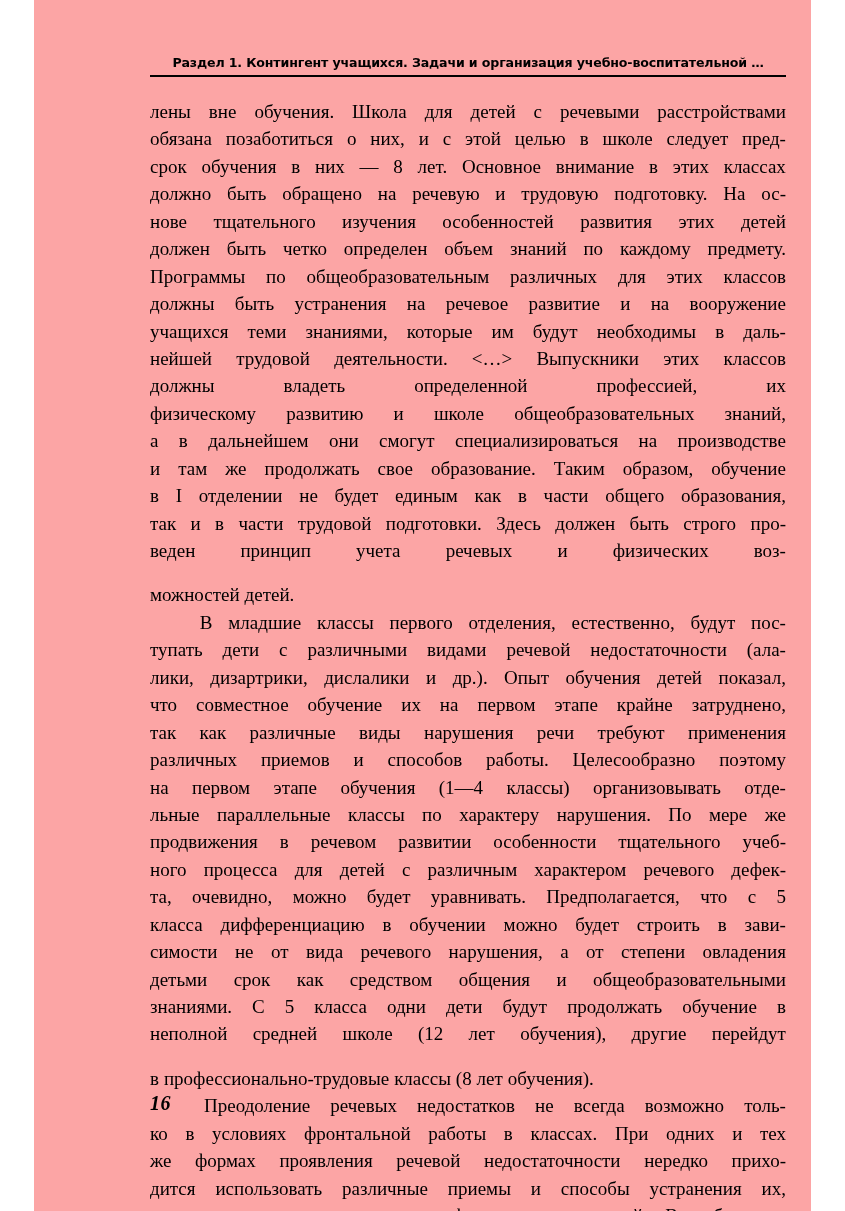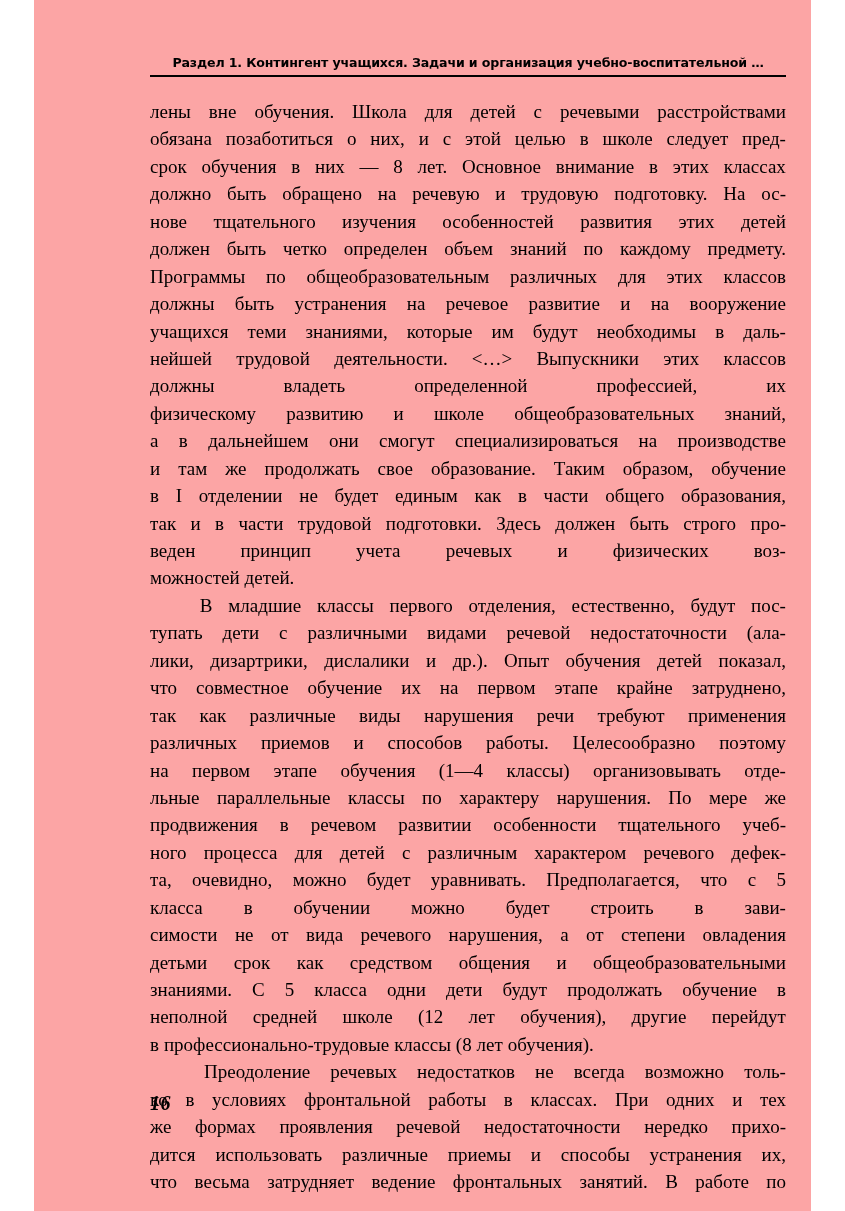--- a/index.html
+++ b/index.html
@@ -61,20 +61,21 @@
     white-space: pre;
     align-items: baseline;
   }
   
   .ln.just {
     justify-content: space-between;
   }
   
   .ln.last {
     justify-content: flex-start;
+    margin-top: 17px;
   }
   .ln.last .w + .w {
     margin-left: 0.26em;
   }
   
   .ln.indent::before {
     content: "";
     display: block;
     width: 34px;
     flex: 0 0 34px;
@@ -130,21 +131,21 @@
         <div class="ln just"><span class="w">тупать</span><span class="w">дети</span><span class="w">с</span><span class="w">различными</span><span class="w">видами</span><span class="w">речевой</span><span class="w">недостаточности</span><span class="w">(ала-</span></div>
         <div class="ln just"><span class="w">лики,</span><span class="w">дизартрики,</span><span class="w">дислалики</span><span class="w">и</span><span class="w">др.).</span><span class="w">Опыт</span><span class="w">обучения</span><span class="w">детей</span><span class="w">показал,</span></div>
         <div class="ln just"><span class="w">что</span><span class="w">совместное</span><span class="w">обучение</span><span class="w">их</span><span class="w">на</span><span class="w">первом</span><span class="w">этапе</span><span class="w">крайне</span><span class="w">затруднено,</span></div>
         <div class="ln just"><span class="w">так</span><span class="w">как</span><span class="w">различные</span><span class="w">виды</span><span class="w">нарушения</span><span class="w">речи</span><span class="w">требуют</span><span class="w">применения</span></div>
         <div class="ln just"><span class="w">различных</span><span class="w">приемов</span><span class="w">и</span><span class="w">способов</span><span class="w">работы.</span><span class="w">Целесообразно</span><span class="w">поэтому</span></div>
         <div class="ln just"><span class="w">на</span><span class="w">первом</span><span class="w">этапе</span><span class="w">обучения</span><span class="w">(1—4</span><span class="w">классы)</span><span class="w">организовывать</span><span class="w">отде-</span></div>
         <div class="ln just"><span class="w">льные</span><span class="w">параллельные</span><span class="w">классы</span><span class="w">по</span><span class="w">характеру</span><span class="w">нарушения.</span><span class="w">По</span><span class="w">мере</span><span class="w">же</span></div>
         <div class="ln just"><span class="w">продвижения</span><span class="w">в</span><span class="w">речевом</span><span class="w">развитии</span><span class="w">особенности</span><span class="w">тщательного</span><span class="w">учеб-</span></div>
         <div class="ln just"><span class="w">ного</span><span class="w">процесса</span><span class="w">для</span><span class="w">детей</span><span class="w">с</span><span class="w">различным</span><span class="w">характером</span><span class="w">речевого</span><span class="w">дефек-</span></div>
         <div class="ln just"><span class="w">та,</span><span class="w">очевидно,</span><span class="w">можно</span><span class="w">будет</span><span class="w">уравнивать.</span><span class="w">Предполагается,</span><span class="w">что</span><span class="w">с</span><span class="w">5</span></div>
-        <div class="ln just"><span class="w">класса</span><span class="w">в</span><span class="w">обучении</span><span class="w">можно</span><span class="w">будет</span><span class="w">строить</span><span class="w">в</span><span class="w">зави-</span></div>
+        <div class="ln just"><span class="w">класса</span><span class="w">дифференциацию</span><span class="w">в</span><span class="w">обучении</span><span class="w">можно</span><span class="w">будет</span><span class="w">строить</span><span class="w">в</span><span class="w">зави-</span></div>
         <div class="ln just"><span class="w">симости</span><span class="w">не</span><span class="w">от</span><span class="w">вида</span><span class="w">речевого</span><span class="w">нарушения,</span><span class="w">а</span><span class="w">от</span><span class="w">степени</span><span class="w">овладения</span></div>
         <div class="ln just"><span class="w">детьми</span><span class="w">срок</span><span class="w">как</span><span class="w">средством</span><span class="w">общения</span><span class="w">и</span><span class="w">общеобразовательными</span></div>
         <div class="ln just"><span class="w">знаниями.</span><span class="w">С</span><span class="w">5</span><span class="w">класса</span><span class="w">одни</span><span class="w">дети</span><span class="w">будут</span><span class="w">продолжать</span><span class="w">обучение</span><span class="w">в</span></div>
         <div class="ln just"><span class="w">неполной</span><span class="w">средней</span><span class="w">школе</span><span class="w">(12</span><span class="w">лет</span><span class="w">обучения),</span><span class="w">другие</span><span class="w">перейдут</span></div>
         <div class="ln last"><span class="w">в</span><span class="w">профессионально-трудовые</span><span class="w">классы</span><span class="w">(8</span><span class="w">лет</span><span class="w">обучения).</span></div>
       </div>
       <div>
         <div class="ln just indent"><span class="w">Преодоление</span><span class="w">речевых</span><span class="w">недостатков</span><span class="w">не</span><span class="w">всегда</span><span class="w">возможно</span><span class="w">толь-</span></div>
         <div class="ln just"><span class="w">ко</span><span class="w">в</span><span class="w">условиях</span><span class="w">фронтальной</span><span class="w">работы</span><span class="w">в</span><span class="w">классах.</span><span class="w">При</span><span class="w">одних</span><span class="w">и</span><span class="w">тех</span></div>
         <div class="ln just"><span class="w">же</span><span class="w">формах</span><span class="w">проявления</span><span class="w">речевой</span><span class="w">недостаточности</span><span class="w">нередко</span><span class="w">прихо-</span></div>

